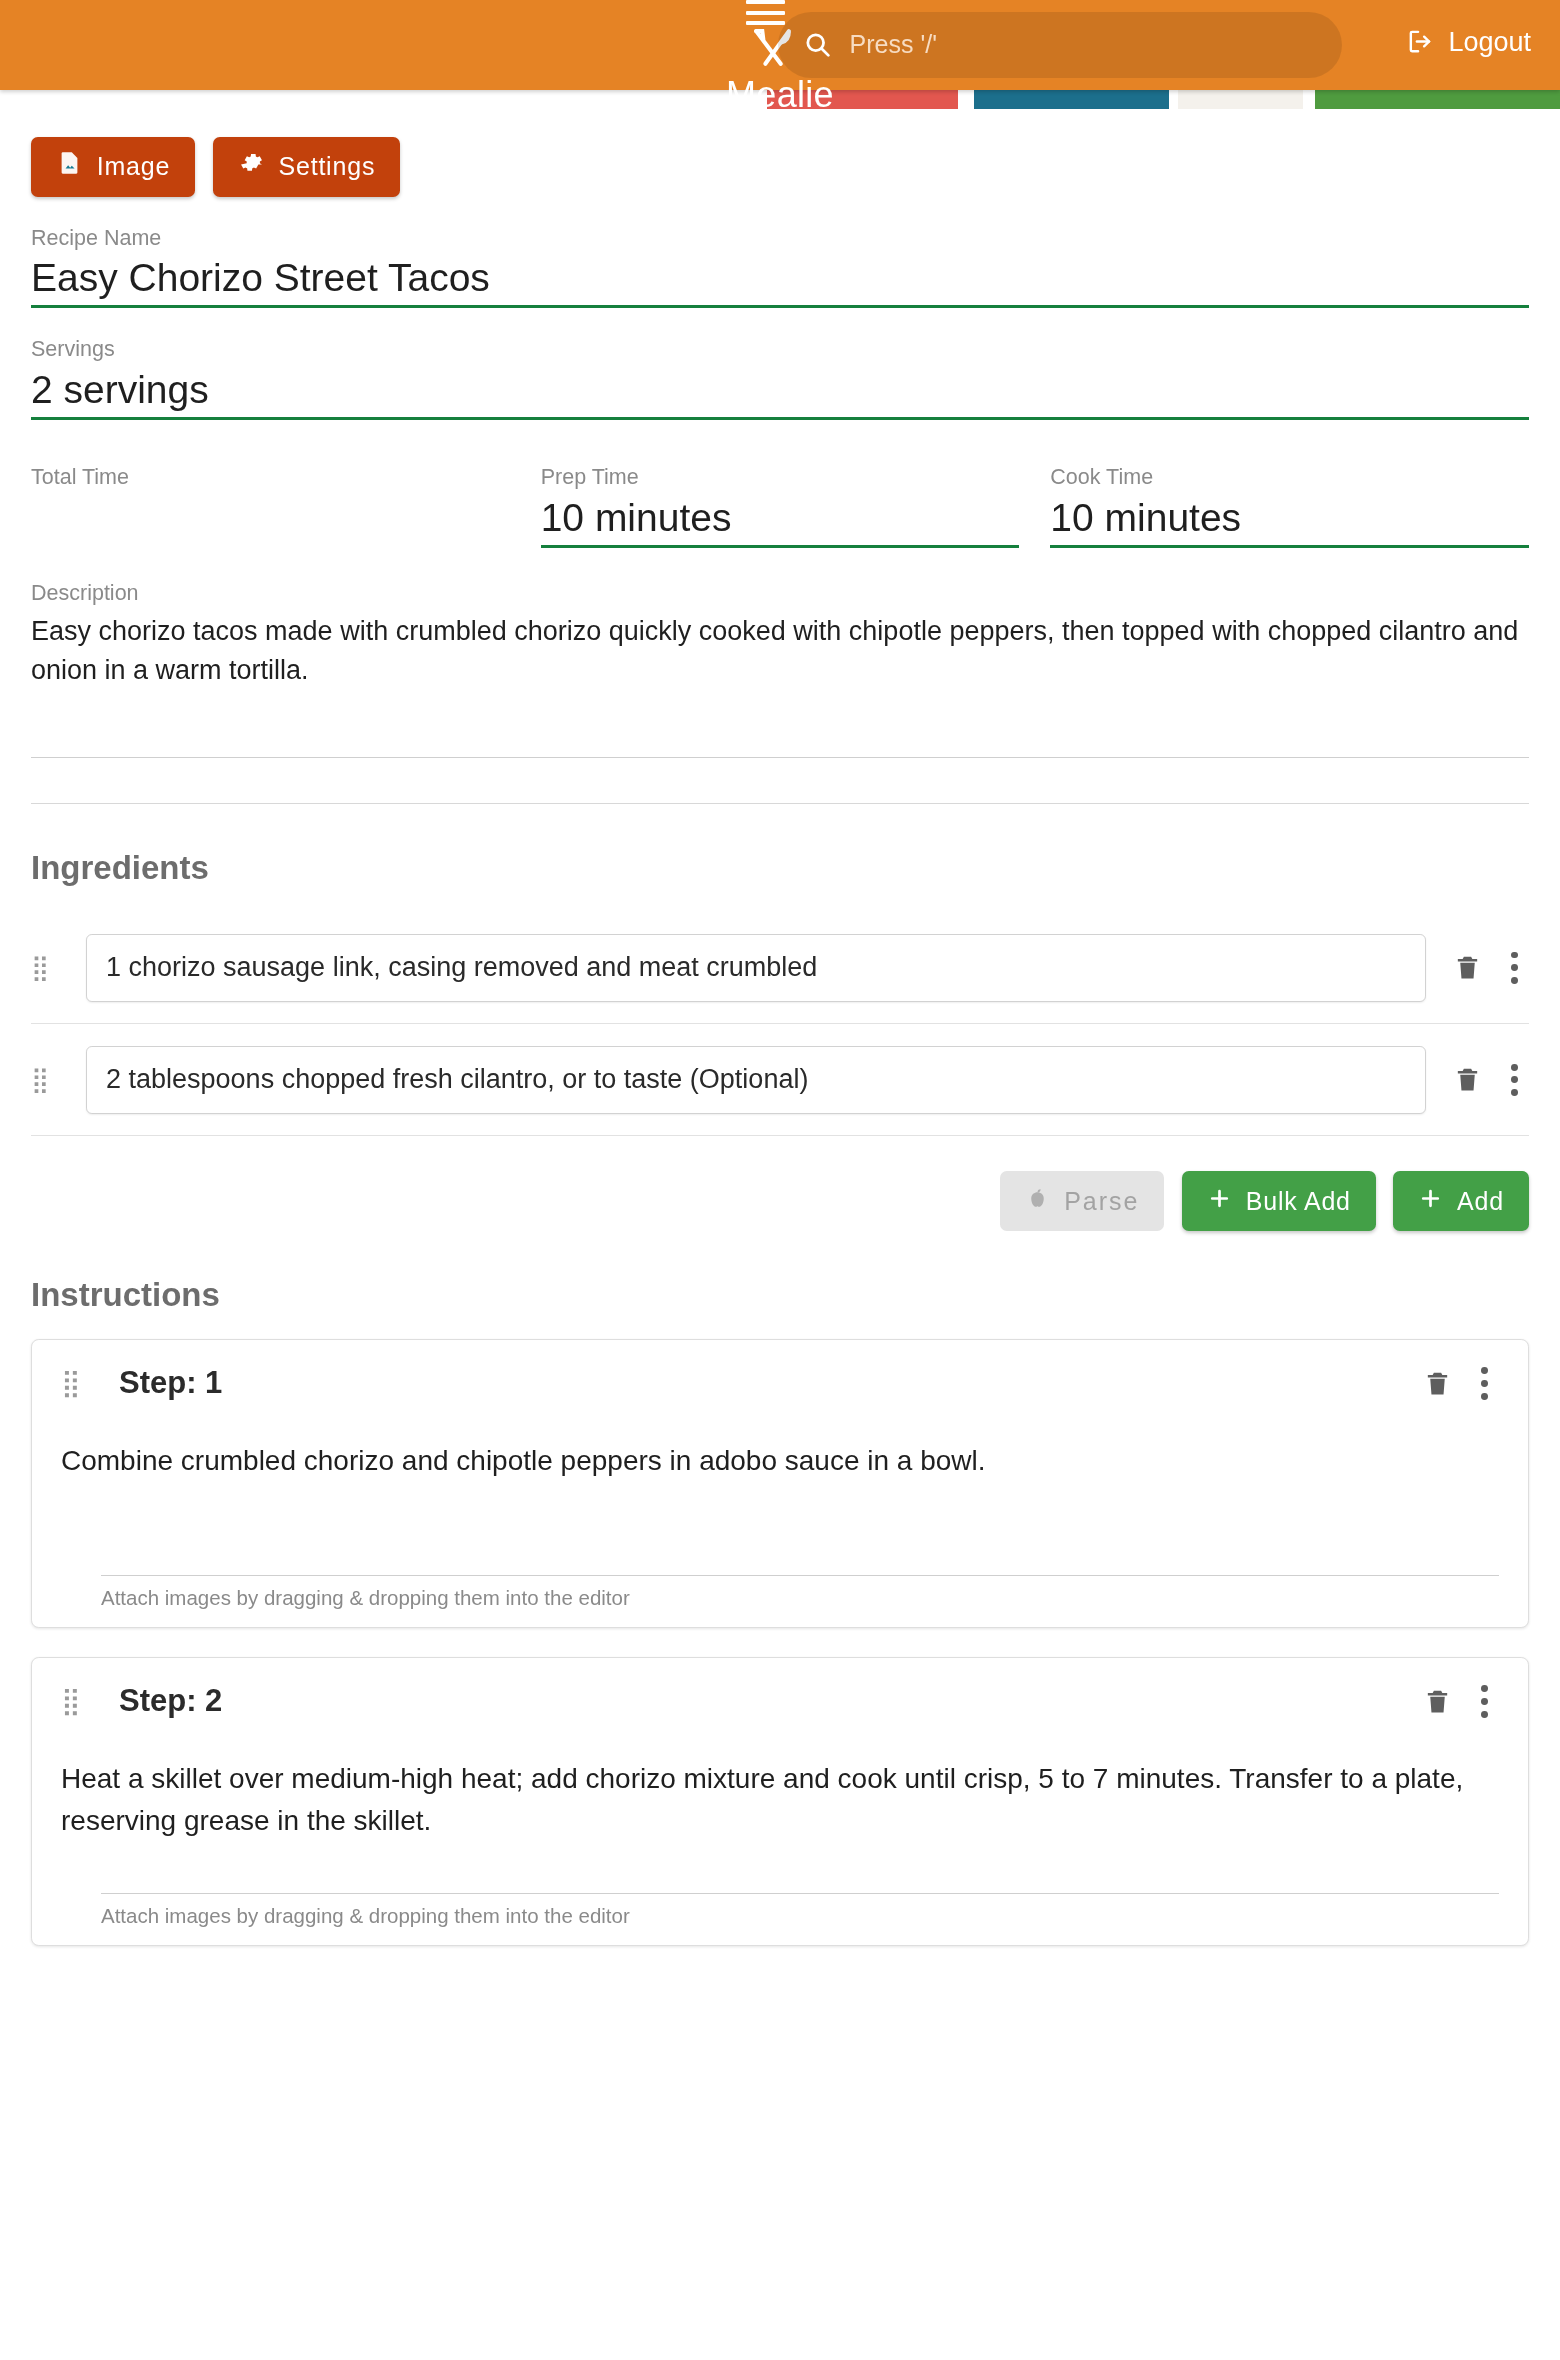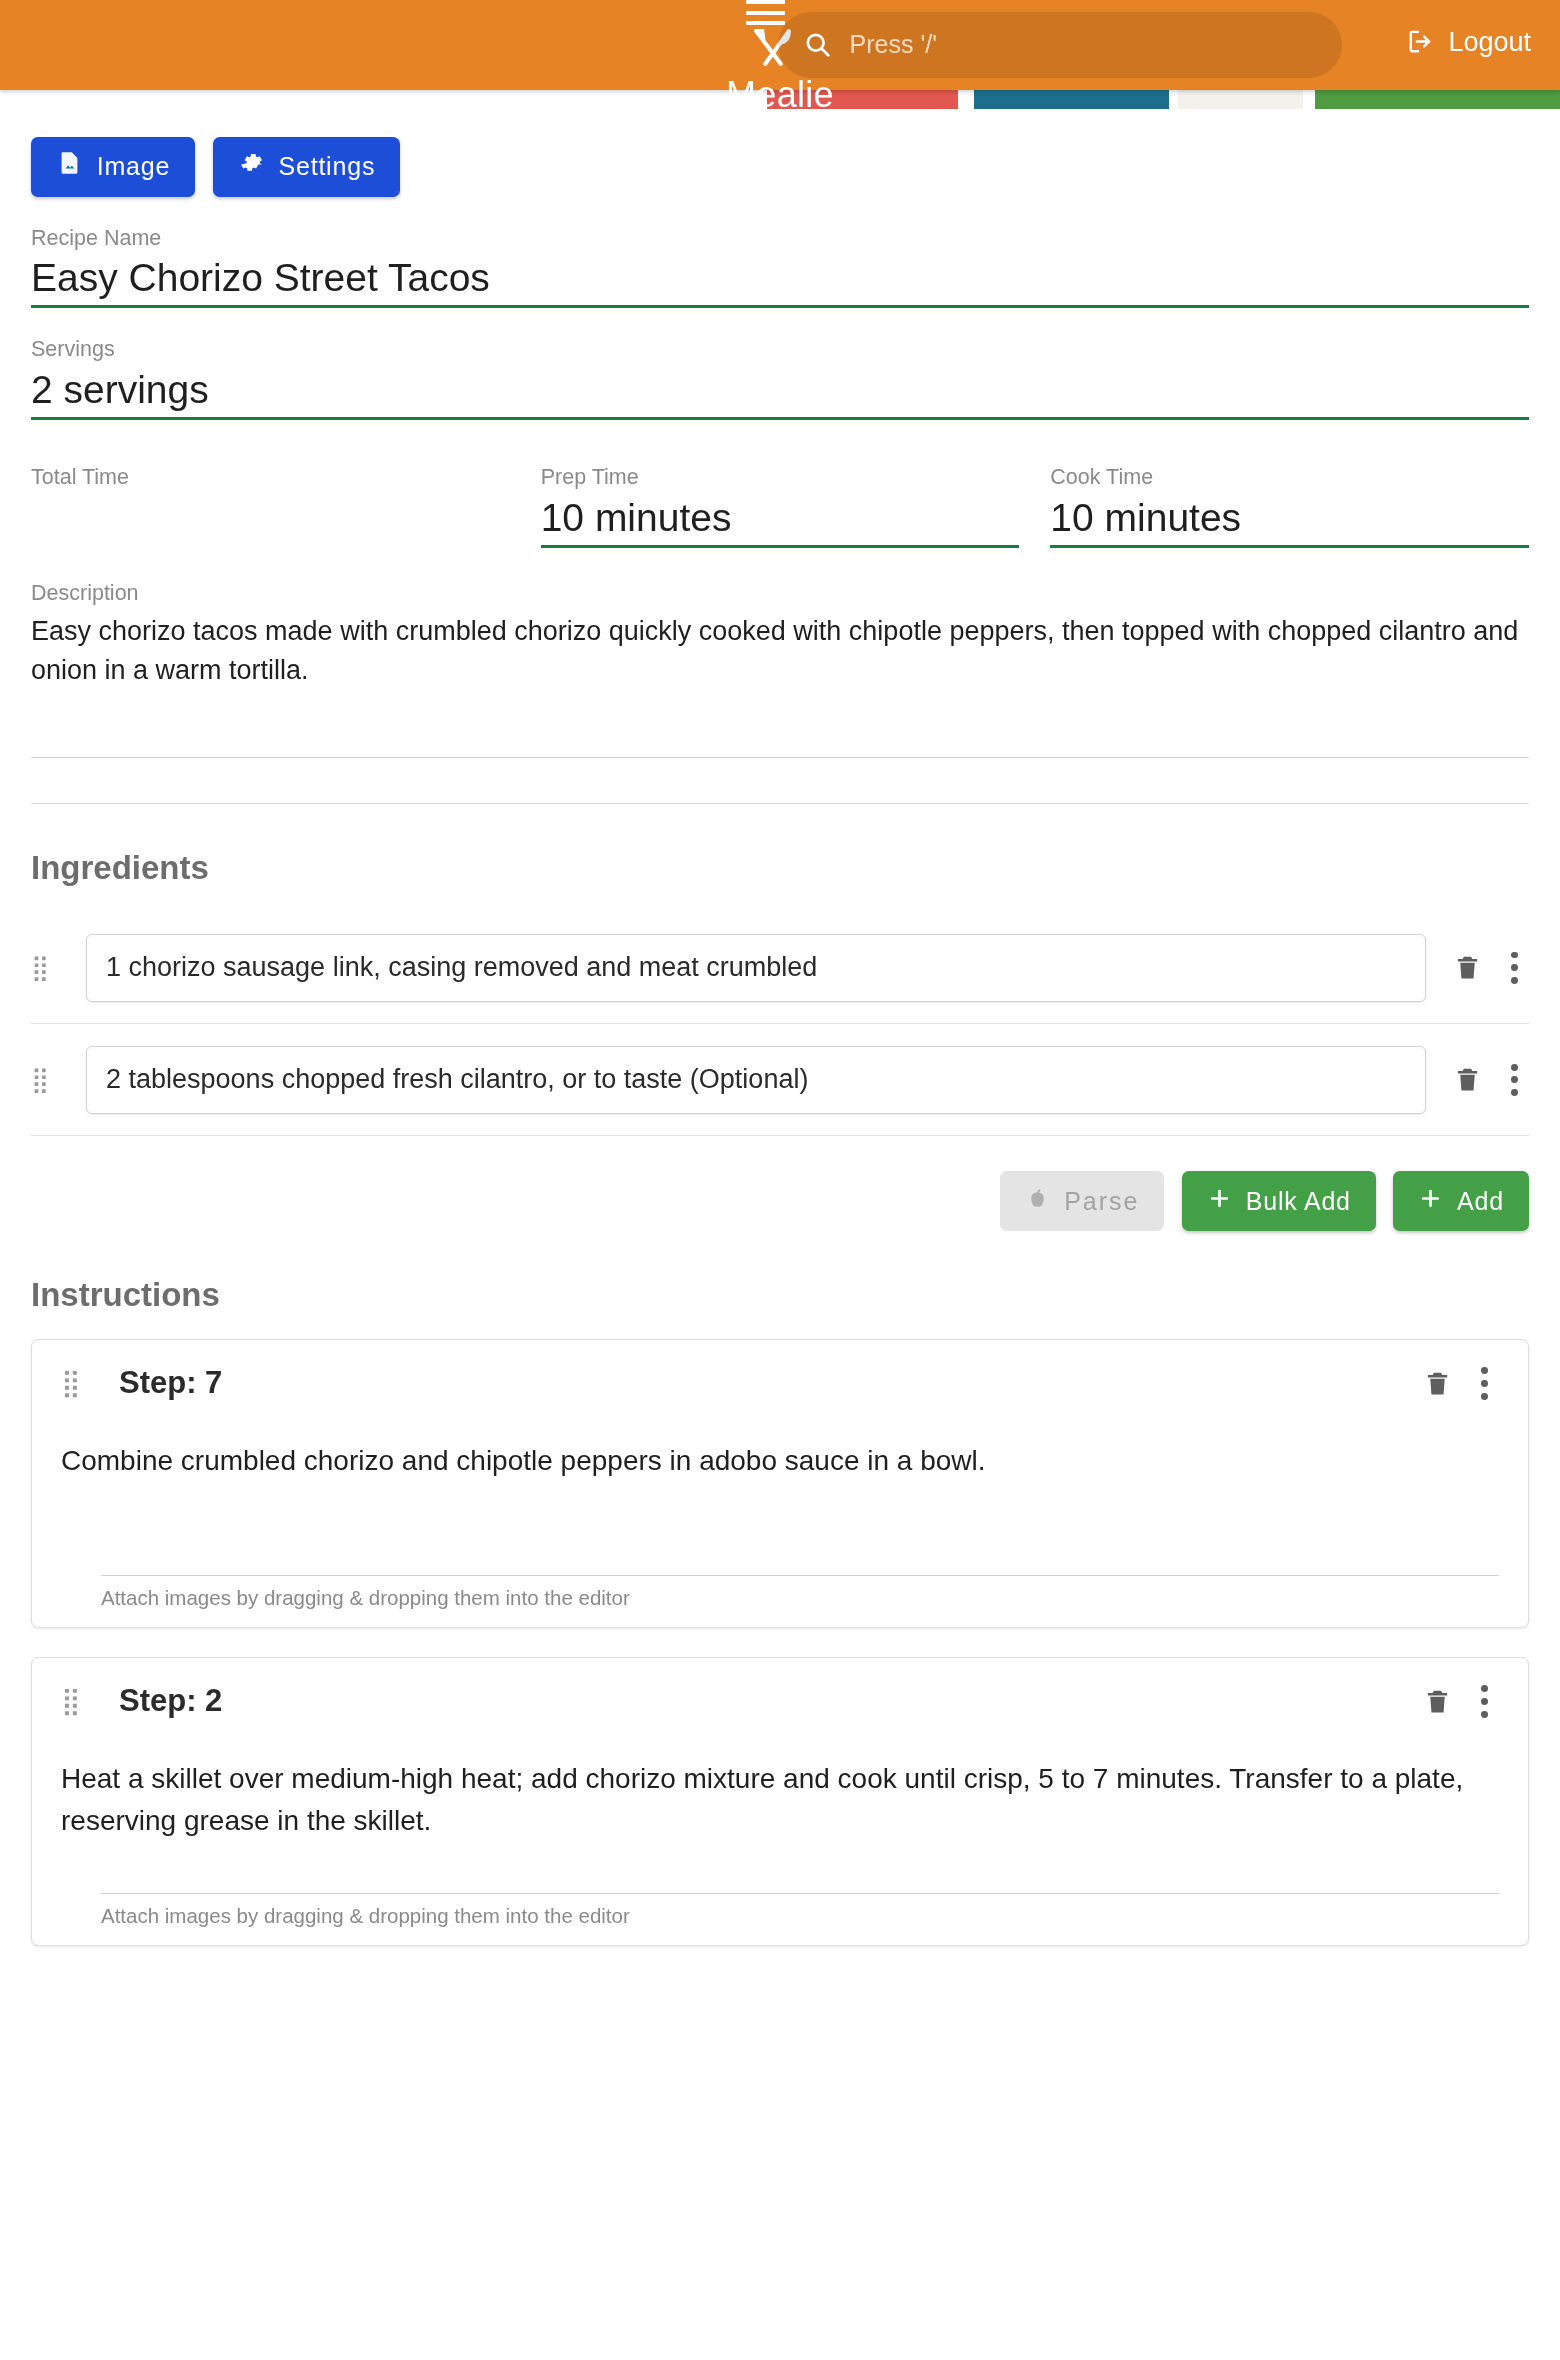--- a/index.html
+++ b/index.html
@@ -132,21 +132,21 @@
     color: #fff;
     font-size: 25px;
     font-weight: 500;
     letter-spacing: 0.8px;
     padding: 0 25px;
     height: 60px;
     cursor: pointer;
     font-family: "Liberation Sans", sans-serif;
     box-shadow: 0 2px 3.9px rgba(0,0,0,0.22);
   }
-  .btn-teal { background: #1d4ed8; }
+  .btn-teal { background: #c2410c; }
   .btn-green { background: #43a047; }
   .btn-grey {
     background: #e4e4e4; color: #a3a3a3; box-shadow: none; cursor: default;
     letter-spacing: 2px;
   }
 
   .field { margin-top: 29px; }
   .field-label {
     color: #8a8a8a;
     font-size: 21.5px;
@@ -450,21 +450,21 @@
         </span>
         <span>Add</span>
       </button>
     </div>
 
     <div class="section-title">Instructions</div>
 
     <div class="step-card">
       <div class="step-head">
         <div class="drag-dots">⣿</div>
-        <div class="step-title">Step: 7</div>
+        <div class="step-title">Step: 1</div>
         <div class="row-actions">
           <span class="icon-btn">
             <svg width="29" height="31" viewBox="0 0 24 24" fill="#5e5e5e">
               <path d="M9 3h6l1 2h4v2H4V5h4l1-2zM6 8h12l-1 13H7L6 8z"></path>
             </svg>
           </span>
           <span class="kebab">
               <i></i>
               <i></i>
               <i></i>

